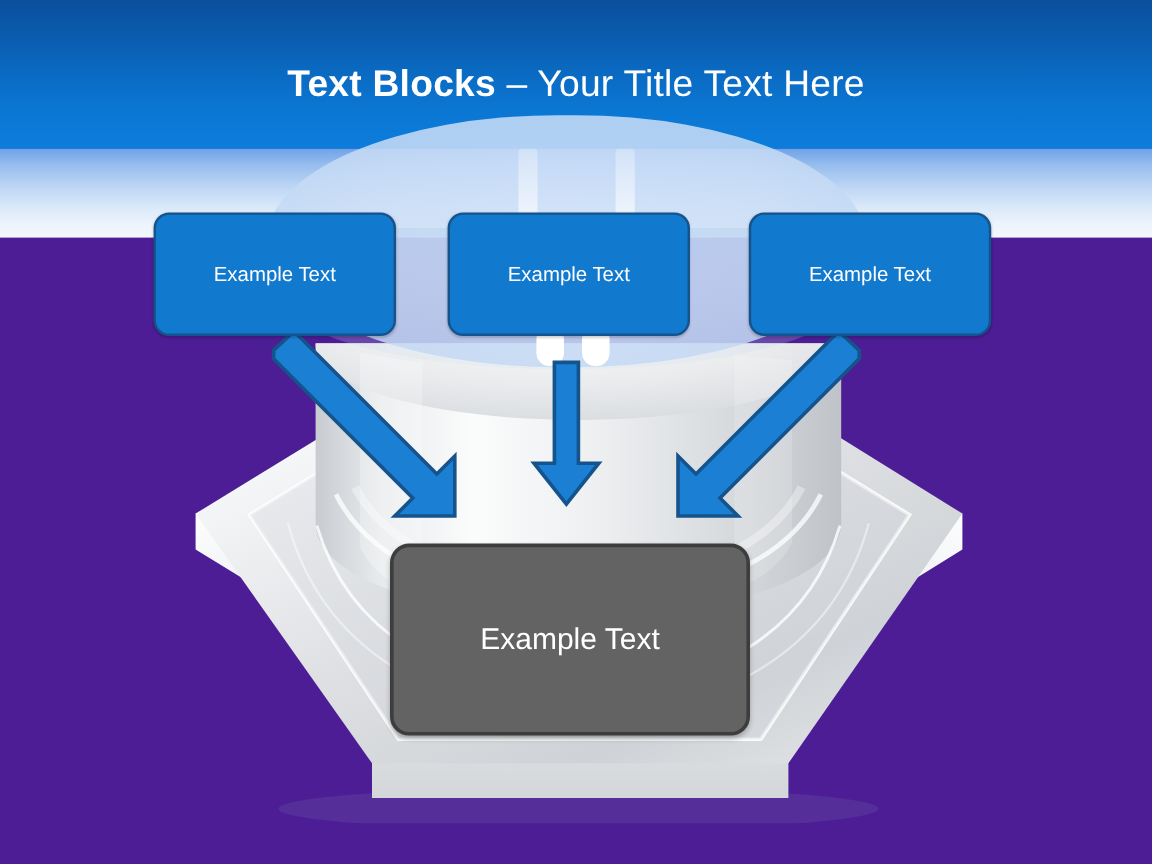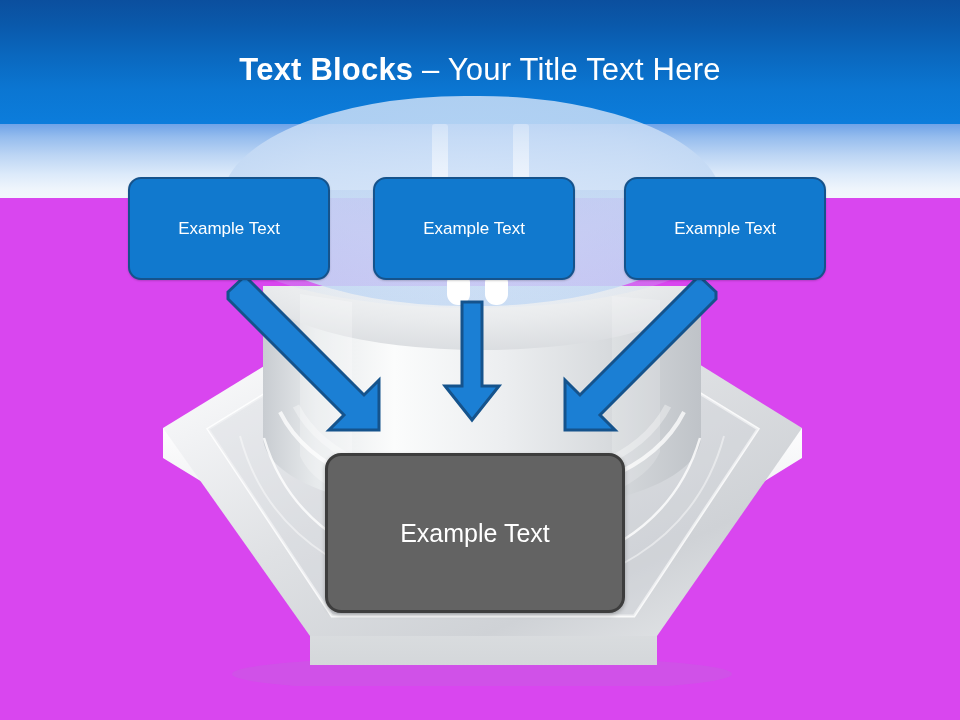--- a/index.html
+++ b/index.html
@@ -5,21 +5,21 @@
   html, body {
     margin: 0;
     padding: 0;
     background: #ffffff;
   }
   #slide {
     position: relative;
     width: 960px;
     height: 720px;
     overflow: hidden;
-    background: #d946ef;
+    background: #4c1d95;
     font-family: "Liberation Sans", sans-serif;
     user-select: none;
   }
 
   
   .bg-layer {
     position: absolute;
     inset: 0;
     pointer-events: none;
   }

